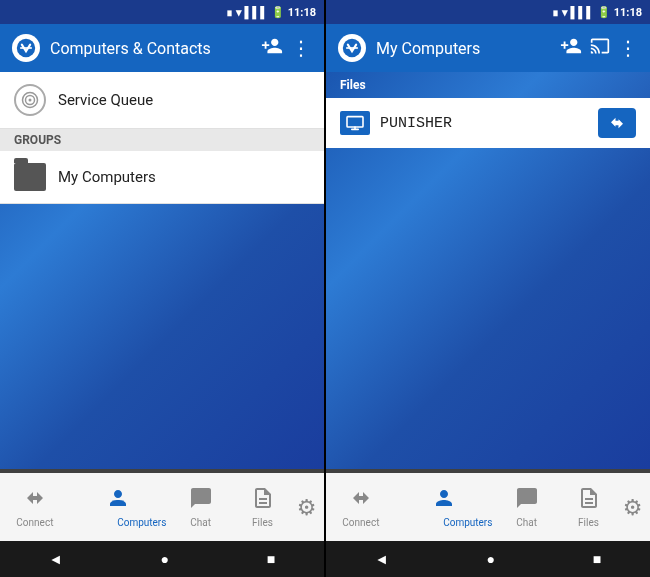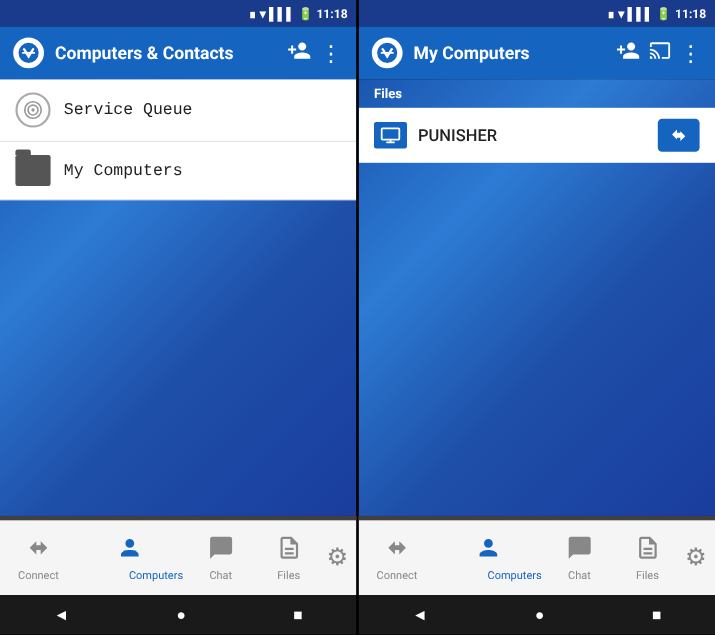--- a/index.html
+++ b/index.html
@@ -54,21 +54,21 @@
       border-radius: 50%;
       background: white;
       display: flex;
       align-items: center;
       justify-content: center;
       flex-shrink: 0;
     }
     .app-header .title {
       color: white;
       font-size: 16px;
-      font-weight: 700;
+      font-weight: 400;
       flex: 1;
     }
     .app-header .header-icons {
       display: flex;
       gap: 8px;
       align-items: center;
     }
     .header-icon {
       color: white;
       font-size: 18px;
@@ -86,21 +86,20 @@
 
     
     .list-item {
       background: white;
       margin: 0;
       display: flex;
       align-items: center;
       padding: 12px 14px;
       gap: 12px;
       border-bottom: 1px solid #e0e0e0;
-      font-family: Liberation Mono, monospace;
     }
     .list-item-icon {
       width: 32px;
       height: 32px;
       border-radius: 50%;
       border: 2px solid #aaa;
       display: flex;
       align-items: center;
       justify-content: center;
       color: #666;
@@ -219,20 +218,21 @@
       justify-content: center;
       color: white;
       font-size: 12px;
       flex-shrink: 0;
     }
     .computer-name {
       flex: 1;
       font-size: 15px;
       color: #222;
       font-weight: 500;
+      font-family: Liberation Mono, monospace;
     }
     .connect-btn {
       background: #1565c0;
       border-radius: 4px;
       padding: 6px 10px;
       color: white;
       font-size: 16px;
       cursor: pointer;
       display: flex;
       align-items: center;
@@ -292,20 +292,21 @@
       <div class="list-item-icon">
         <svg width="18" height="18" viewBox="0 0 24 24" fill="#666">
           <circle cx="12" cy="12" r="10" stroke="#999" stroke-width="2" fill="none"></circle>
           <circle cx="12" cy="12" r="6" stroke="#999" stroke-width="2" fill="none"></circle>
           <circle cx="12" cy="12" r="2" fill="#999"></circle>
         </svg>
       </div>
       <span class="list-item-text">Service Queue</span>
     </div>
 
+    <div class="section-label">Groups</div>
 
     <div class="list-item">
       <div class="folder-icon"></div>
       <span class="list-item-text">My Computers</span>
     </div>
   </div>
 
   <div class="bottom-nav">
     <div class="nav-item">
       <span class="nav-icon">

